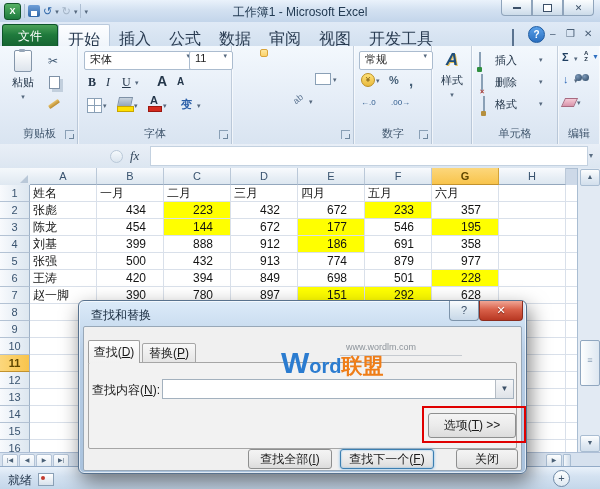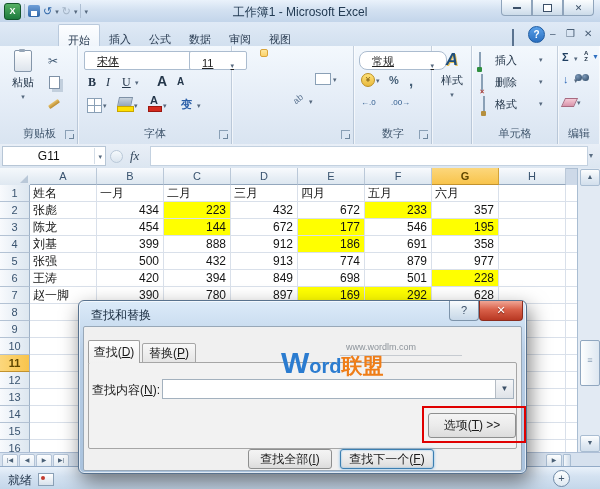--- a/index.html
+++ b/index.html
@@ -29,39 +29,39 @@
   .winbtn:last-child{border-radius:0 0 4px 0;}
   .restico{width:7px;height:6px;border:1px solid #3c5068;background:#fff;}
   .minico{width:8px;height:2px;background:#3c5068;}
 
   
   .tabrow{left:0;top:22px;width:600px;height:24px;background:linear-gradient(#e0eaf6,#d2e0ef);}
   .filetab{left:2px;top:2px;width:54px;height:22px;border-radius:3px 3px 0 0;
     background:linear-gradient(#4aa158,#1f7a3c 45%,#156231);border:1px solid #0d5429;border-bottom:0;
     color:#fff;font-size:12px;text-align:center;line-height:22px;}
   .rtabs{left:58px;top:2px;display:flex;height:22px;}
-  .rtab{padding:4px 9px;font-size:11px;color:#2a3c52;line-height:22px;}
+  .rtab{padding:4px 9px;font-size:16px;color:#2a3c52;line-height:22px;}
   .rtab.active{background:linear-gradient(#fdfeff,#f0f5fb);border:1px solid #b9c9dc;border-bottom:0;
     border-radius:2px 2px 0 0;}
   .chevup{width:7px;height:7px;border-left:2px solid #5a7390;border-top:2px solid #5a7390;transform:rotate(45deg);}
   .helpdot{width:15px;height:15px;border-radius:50%;background:linear-gradient(#5aa0e8,#2a6fc0);
     color:#fff;font-size:10px;font-weight:bold;text-align:center;line-height:15px;border:1px solid #1d5aa0;}
   .smallwin{font-size:10px;color:#4a5f76;line-height:15px;}
 
   
   .ribbon{left:0;top:46px;width:600px;height:98px;
     background:linear-gradient(#f3f8fd,#e5edf7 55%,#d9e4f1);border-bottom:1px solid #aebfd6;}
   .grp{position:absolute;top:0;bottom:0;border-right:1px solid rgba(150,168,190,.5);box-shadow:1px 0 0 rgba(255,255,255,.6);}
   .grplabel{position:absolute;bottom:3px;left:0;right:0;text-align:center;font-size:11px;color:#41576e;}
   .launch{position:absolute;bottom:5px;right:3px;width:8px;height:8px;
     border-left:1px solid #8aa0b6;border-top:1px solid #8aa0b6;}
   .launch::after{content:"";position:absolute;right:0;bottom:0;width:4px;height:4px;
     border-right:1px solid #6d859c;border-bottom:1px solid #6d859c;}
   .rcombo{position:absolute;background:#fff;border:1px solid #abbccf;border-radius:2px;font-size:11px;
-    color:#222;display:flex;align-items:flex-end;justify-content:space-between;padding:0 12px;height:17px;text-decoration:underline;}
+    color:#222;display:flex;align-items:flex-start;justify-content:space-between;padding:0 5px;height:17px;}
   .ric{position:absolute;display:flex;align-items:center;gap:2px;font-size:11px;color:#24364a;}
   .hl-btn{background:linear-gradient(#fde7a0,#fbd26a);border:1px solid #d9a43c;border-radius:2px;}
   .bars{width:13px;height:9px;background:repeating-linear-gradient(to bottom,#46607a 0 1.5px,transparent 1.5px 3.5px);}
   .clipico{width:16px;height:20px;border:1px solid #8496aa;border-radius:2px;background:linear-gradient(#fff,#dde4ec);position:relative;}
   .clipico::before{content:"";position:absolute;top:-2px;left:4px;width:6px;height:3px;background:#98a7b8;border-radius:1px;}
   .copyico{width:9px;height:11px;border:1px solid #7e91a6;background:#fff;box-shadow:3px 3px 0 #c2cfdd;}
   .brushico{width:12px;height:4px;background:linear-gradient(#e8c26a,#b98a2f);transform:rotate(-35deg);border-radius:1px;}
   .bserif{font-family:"Liberation Serif","DejaVu Serif",serif;font-weight:bold;font-size:12px;color:#24364a;}
   .iserif{font-family:"Liberation Serif","DejaVu Serif",serif;font-style:italic;font-size:12px;color:#24364a;}
   .userif{font-family:"Liberation Serif","DejaVu Serif",serif;text-decoration:underline;font-size:12px;color:#24364a;}
@@ -108,21 +108,21 @@
     background:linear-gradient(#f8fafd,#e7eef5 60%,#dde7f0);border-right:1px solid #bac8d8;border-bottom:1px solid #93a7bd;}
   .ch.sel{background:linear-gradient(#fcd77c,#f8c44c);border-right:1px solid #d3a338;border-bottom:1px solid #c2922e;color:#5f4700;font-weight:bold;}
   #gridBody{position:absolute;left:0;top:185px;width:577px;height:267px;background:#fff;overflow:hidden;}
   .grow{display:flex;height:17px;}
   .rh{width:30px;box-sizing:border-box;text-align:center;font-size:11px;color:#39536f;line-height:16px;
     background:linear-gradient(90deg,#f8fafd,#e7eef5 60%,#dde7f0);border-right:1px solid #9eb1c6;border-bottom:1px solid #b3c2d4;flex:0 0 30px;}
   .rh.sel{background:linear-gradient(90deg,#fcd77c,#f8c44c);border-bottom:1px solid #c2922e;color:#5f4700;font-weight:bold;}
   .cell{width:67px;box-sizing:border-box;flex:0 0 67px;border-right:1px solid #d9e0ea;border-bottom:1px solid #d9e0ea;
     font-size:12px;line-height:16px;color:#141414;white-space:nowrap;overflow:hidden;}
   .cell.tl{text-align:left;padding-left:3px;}
-  .cell.tr{text-align:right;padding-right:4px;}
+  .cell.tr{text-align:right;padding-right:17px;}
   .cell.hl{background:#ffff00;}
   .cell.filler{width:11px;flex:0 0 11px;border-right:0;}
 
   
   .vscroll{left:577px;top:168px;width:23px;height:284px;background:#e2eaf3;border-left:1px solid #a9bdd2;}
   .sbtn{position:absolute;left:2px;width:18px;height:15px;border:1px solid #a9bdd2;border-radius:2px;
     background:linear-gradient(#fdfefe,#e4ecf4 50%,#d2dfec);text-align:center;font-size:7px;color:#4a6076;line-height:14px;}
   .vthumb{position:absolute;left:2px;top:172px;width:18px;height:44px;border:1px solid #90a7c0;border-radius:2px;
     background:linear-gradient(90deg,#fdfefe,#dde7f1);}
   .vthumb::after{content:"≡";position:absolute;left:0;right:0;top:14px;text-align:center;font-size:9px;color:#8ba1b8;}
@@ -210,27 +210,29 @@
       <div class="winbtn">
           <span class="restico"></span>
         </div>
       <div class="winbtn">
           <span>✕</span>
         </div>
     </div>
   </div>
 
   <div class="abs tabrow">
+    <div class="abs filetab">文件</div>
     <div class="abs rtabs">
       <span class="rtab active">开始</span>
       <span class="rtab">插入</span>
       <span class="rtab">公式</span>
       <span class="rtab">数据</span>
       <span class="rtab">审阅</span>
       <span class="rtab">视图</span>
+      <span class="rtab">开发工具</span>
     </div>
     <div class="abs" style="left:512px;top:9px;"><span class="chevup"></span></div>
     <div class="abs helpdot" style="left:528px;top:4px;">?</div>
     <span class="abs smallwin" style="left:550px;top:4px;">–</span>
     <span class="abs smallwin" style="left:566px;top:4px;">❐</span>
     <span class="abs smallwin" style="left:584px;top:4px;">✕</span>
   </div>
 
   <div class="abs ribbon">
 
@@ -290,21 +292,21 @@
       <span class="abs" style="left:82px;top:27px;width:14px;height:10px;border:1px solid #8aa0b6;background:#fff;"></span>
       <span class="ct abs" style="left:100px;top:30px;">▾</span>
       <span class="abs" style="left:7px;top:50px;"><span class="bars"></span></span>
       <span class="abs" style="left:30px;top:50px;"><span class="bars"></span></span>
       <span class="abs" style="left:60px;top:48px;font-size:9px;color:#5a7390;transform:rotate(-40deg);">ab</span>
       <span class="ct abs" style="left:76px;top:52px;">▾</span>
       <span class="launch"></span>
     </div>
 
     <div class="grp" style="left:355px;width:76px;">
-      <div class="rcombo" style="left:4px;top:5px;width:62px;border-radius:8px;">
+      <div class="rcombo" style="left:4px;top:5px;width:62px;">
         <span>常规</span>
           <span class="ct">▾</span>
       </div>
       <span class="coin abs" style="left:6px;top:27px;">¥</span>
       <span class="ct abs" style="left:21px;top:31px;">▾</span>
       <span class="ric" style="left:34px;top:28px;font-weight:bold;color:#445e76;">%</span>
       <span class="ric" style="left:54px;top:26px;font-size:15px;font-weight:bold;color:#445e76;">,</span>
       <span class="ric" style="left:6px;top:52px;font-size:8px;color:#2d5a8c;">←.0</span>
       <span class="ric" style="left:36px;top:52px;font-size:8px;color:#2d5a8c;">.00→</span>
       <div class="grplabel">数字</div>
@@ -343,25 +345,20 @@
       <span class="ric" style="left:4px;top:27px;font-weight:bold;color:#2d68b8;">↓</span>
       <span class="ct abs" style="left:15px;top:31px;">▾</span>
       <span class="binoc abs" style="left:23px;top:28px;"></span>
       <span class="eraser abs" style="left:4px;top:52px;"></span>
       <span class="ct abs" style="left:18px;top:53px;">▾</span>
       <div class="grplabel">编辑</div>
     </div>
   </div>
 
   <div class="abs fbar">
-    <div class="abs namebox">
-      <span class="nval">G11</span>
-      <span class="nsep"></span>
-      <span class="ct" style="padding:0 3px;">▾</span>
-    </div>
     <span class="abs fxcirc"></span>
     <span class="abs fx">fx</span>
     <div class="abs finput"></div>
     <span class="abs fchev">▾</span>
   </div>
 
   <div class="abs corner"></div>
   <div id="colHeaders">
       <div class="ch">A</div>
       <div class="ch">B</div>
@@ -444,21 +441,21 @@
         <div class="cell tr hl">228</div>
         <div class="cell"></div>
         <div class="cell filler"></div>
       </div>
       <div class="grow">
         <div class="rh">7</div>
         <div class="cell tl">赵一脚</div>
         <div class="cell tr">390</div>
         <div class="cell tr">780</div>
         <div class="cell tr">897</div>
-        <div class="cell tr hl">169</div>
+        <div class="cell tr hl">151</div>
         <div class="cell tr hl">292</div>
         <div class="cell tr">628</div>
         <div class="cell"></div>
         <div class="cell filler"></div>
       </div>
       <div class="grow">
         <div class="rh">8</div>
         <div class="cell"></div>
         <div class="cell"></div>
         <div class="cell"></div>
@@ -599,20 +596,21 @@
       <div class="dtab off">替换(<u>P</u>)</div>
       <div class="dpanel"></div>
       <span class="dlabel">查找内容(<u>N</u>):</span>
       <div class="dcombo">
         <input value="" style="">
         <span class="ddrop">▼</span>
       </div>
       <div class="dbtn dopts">选项(<u>T</u>) &gt;&gt;</div>
       <div class="dbtn" style="left:164px;top:122px;width:84px;">查找全部(<u>I</u>)</div>
       <div class="dbtn default" style="left:256px;top:122px;width:94px;">查找下一个(<u>F</u>)</div>
+      <div class="dbtn" style="left:372px;top:122px;width:62px;">关闭</div>
     </div>
   </div>
 
   <div class="abs anno"></div>
 
   <span class="abs wm wmurl">www.wordlm.com</span>
   <span class="abs wm wmline"></span>
   <span class="abs wm wmbig"><span class="wmW">W</span><span class="wmord">ord</span><span class="wmcn">联盟</span></span>
 
 </div>

